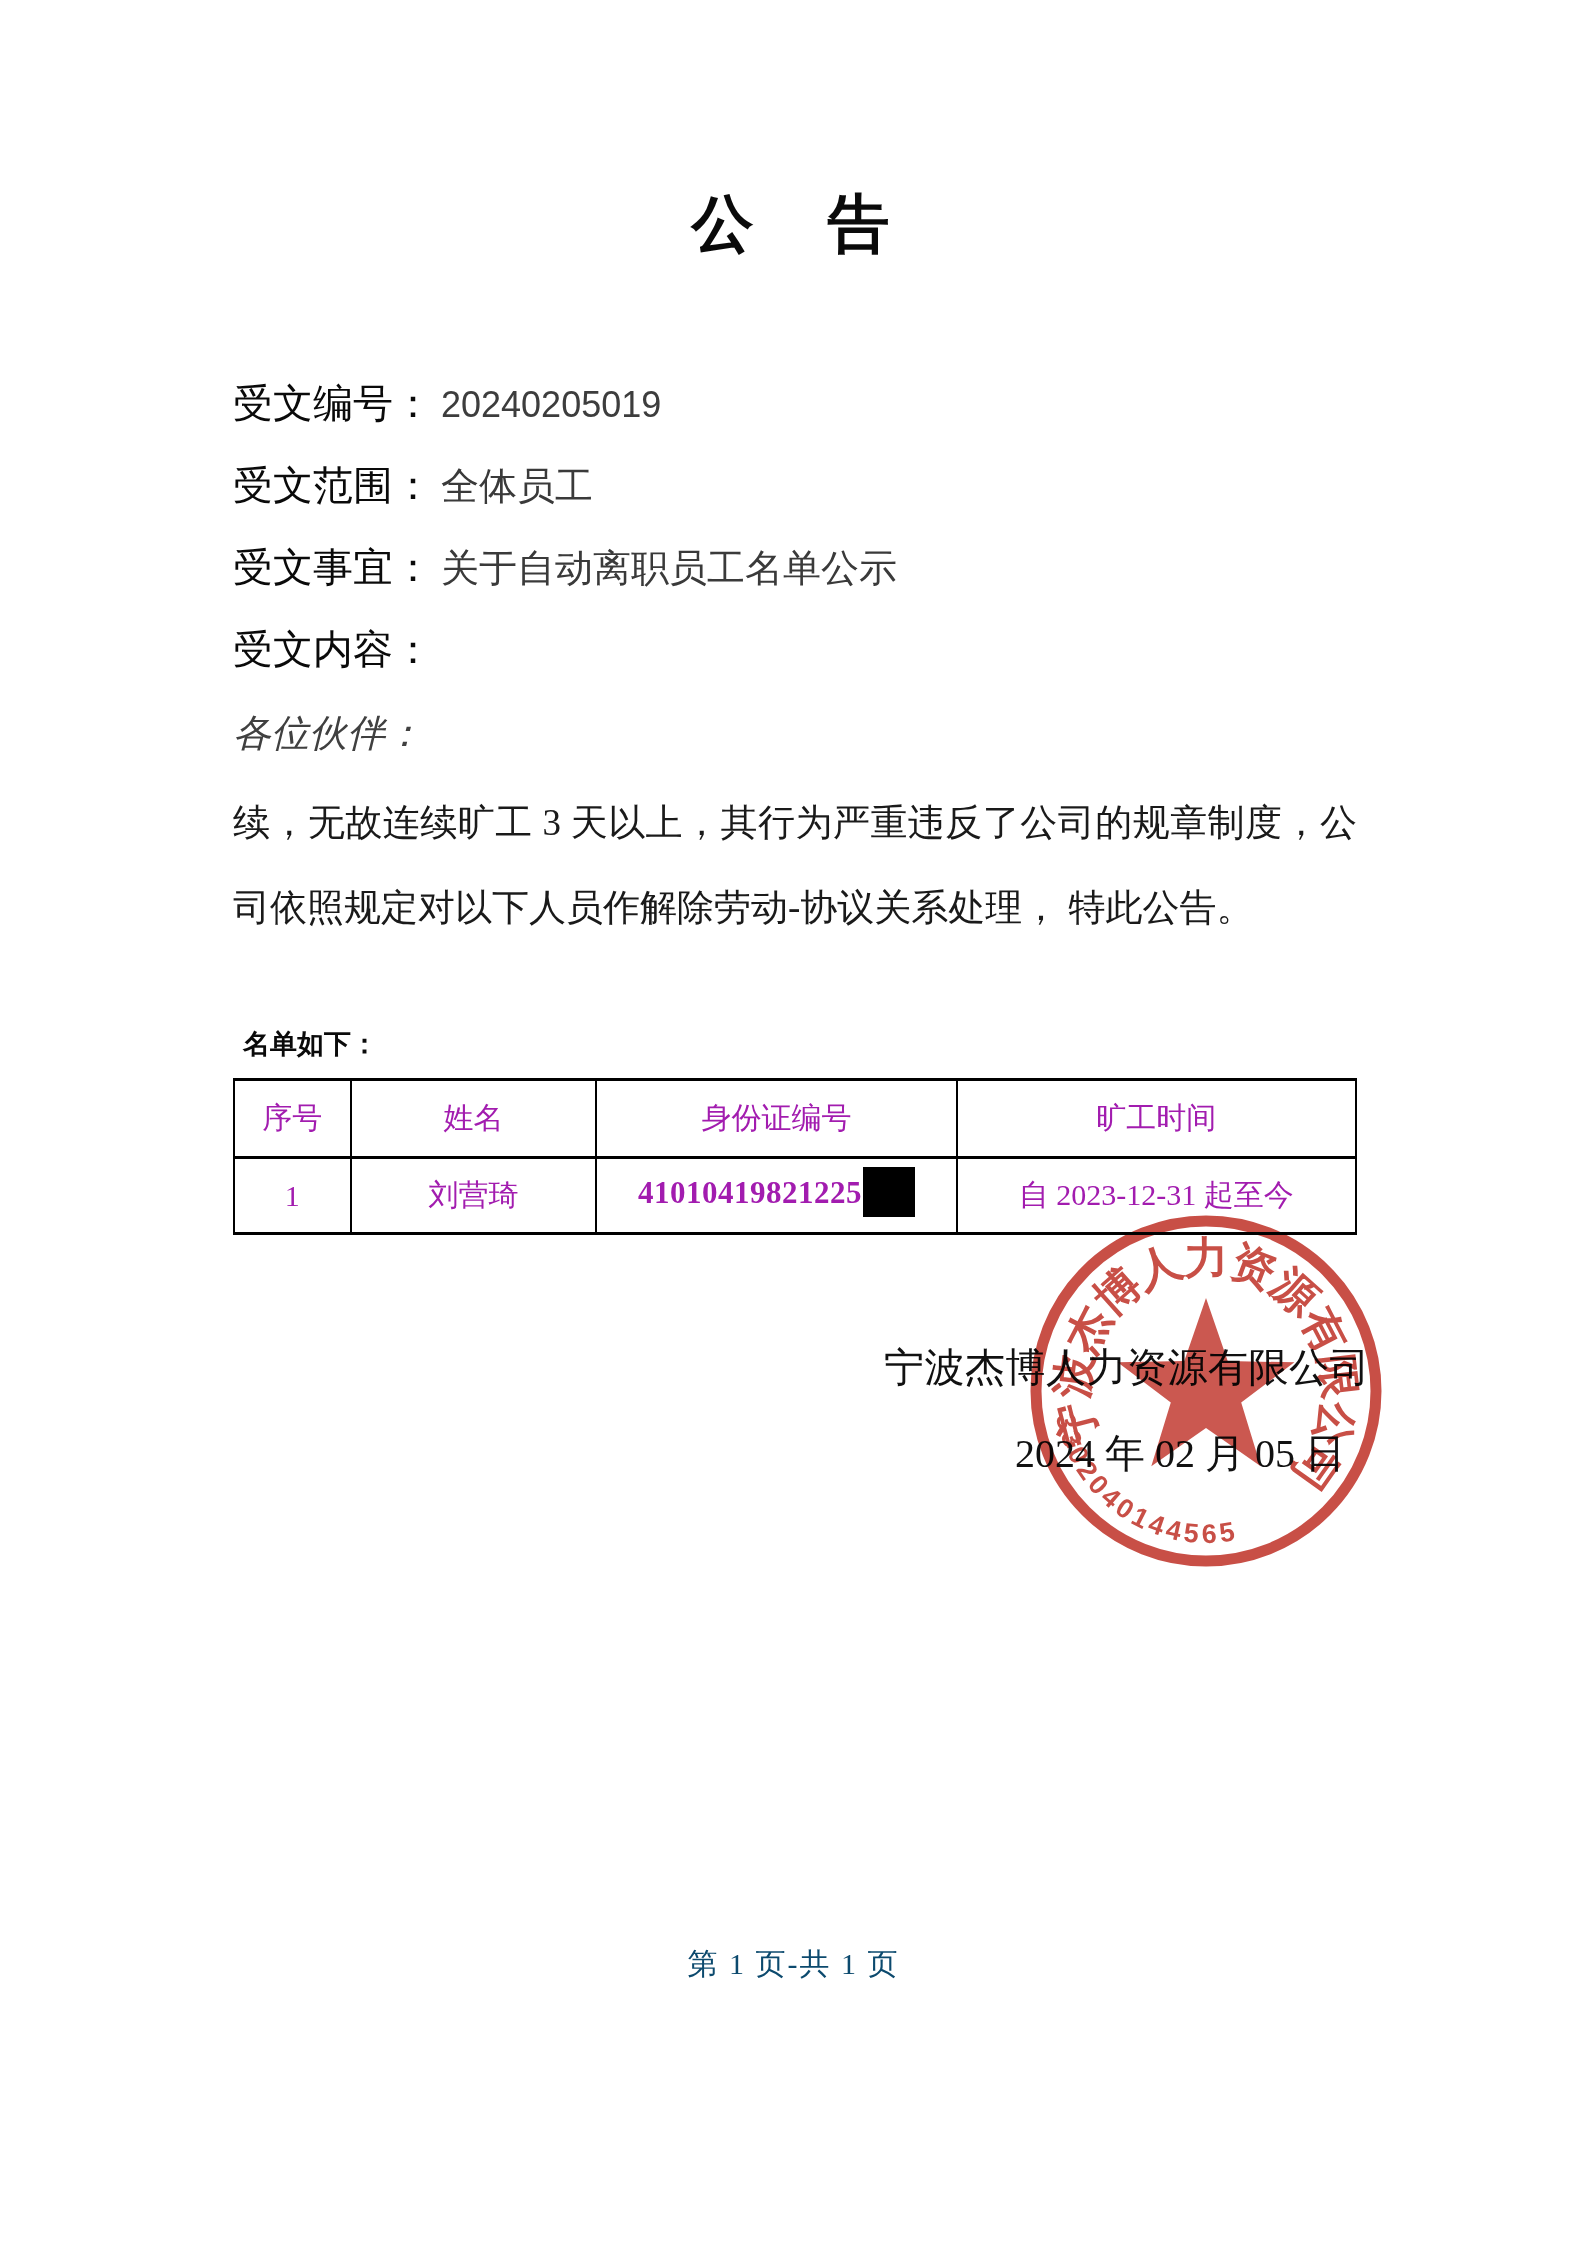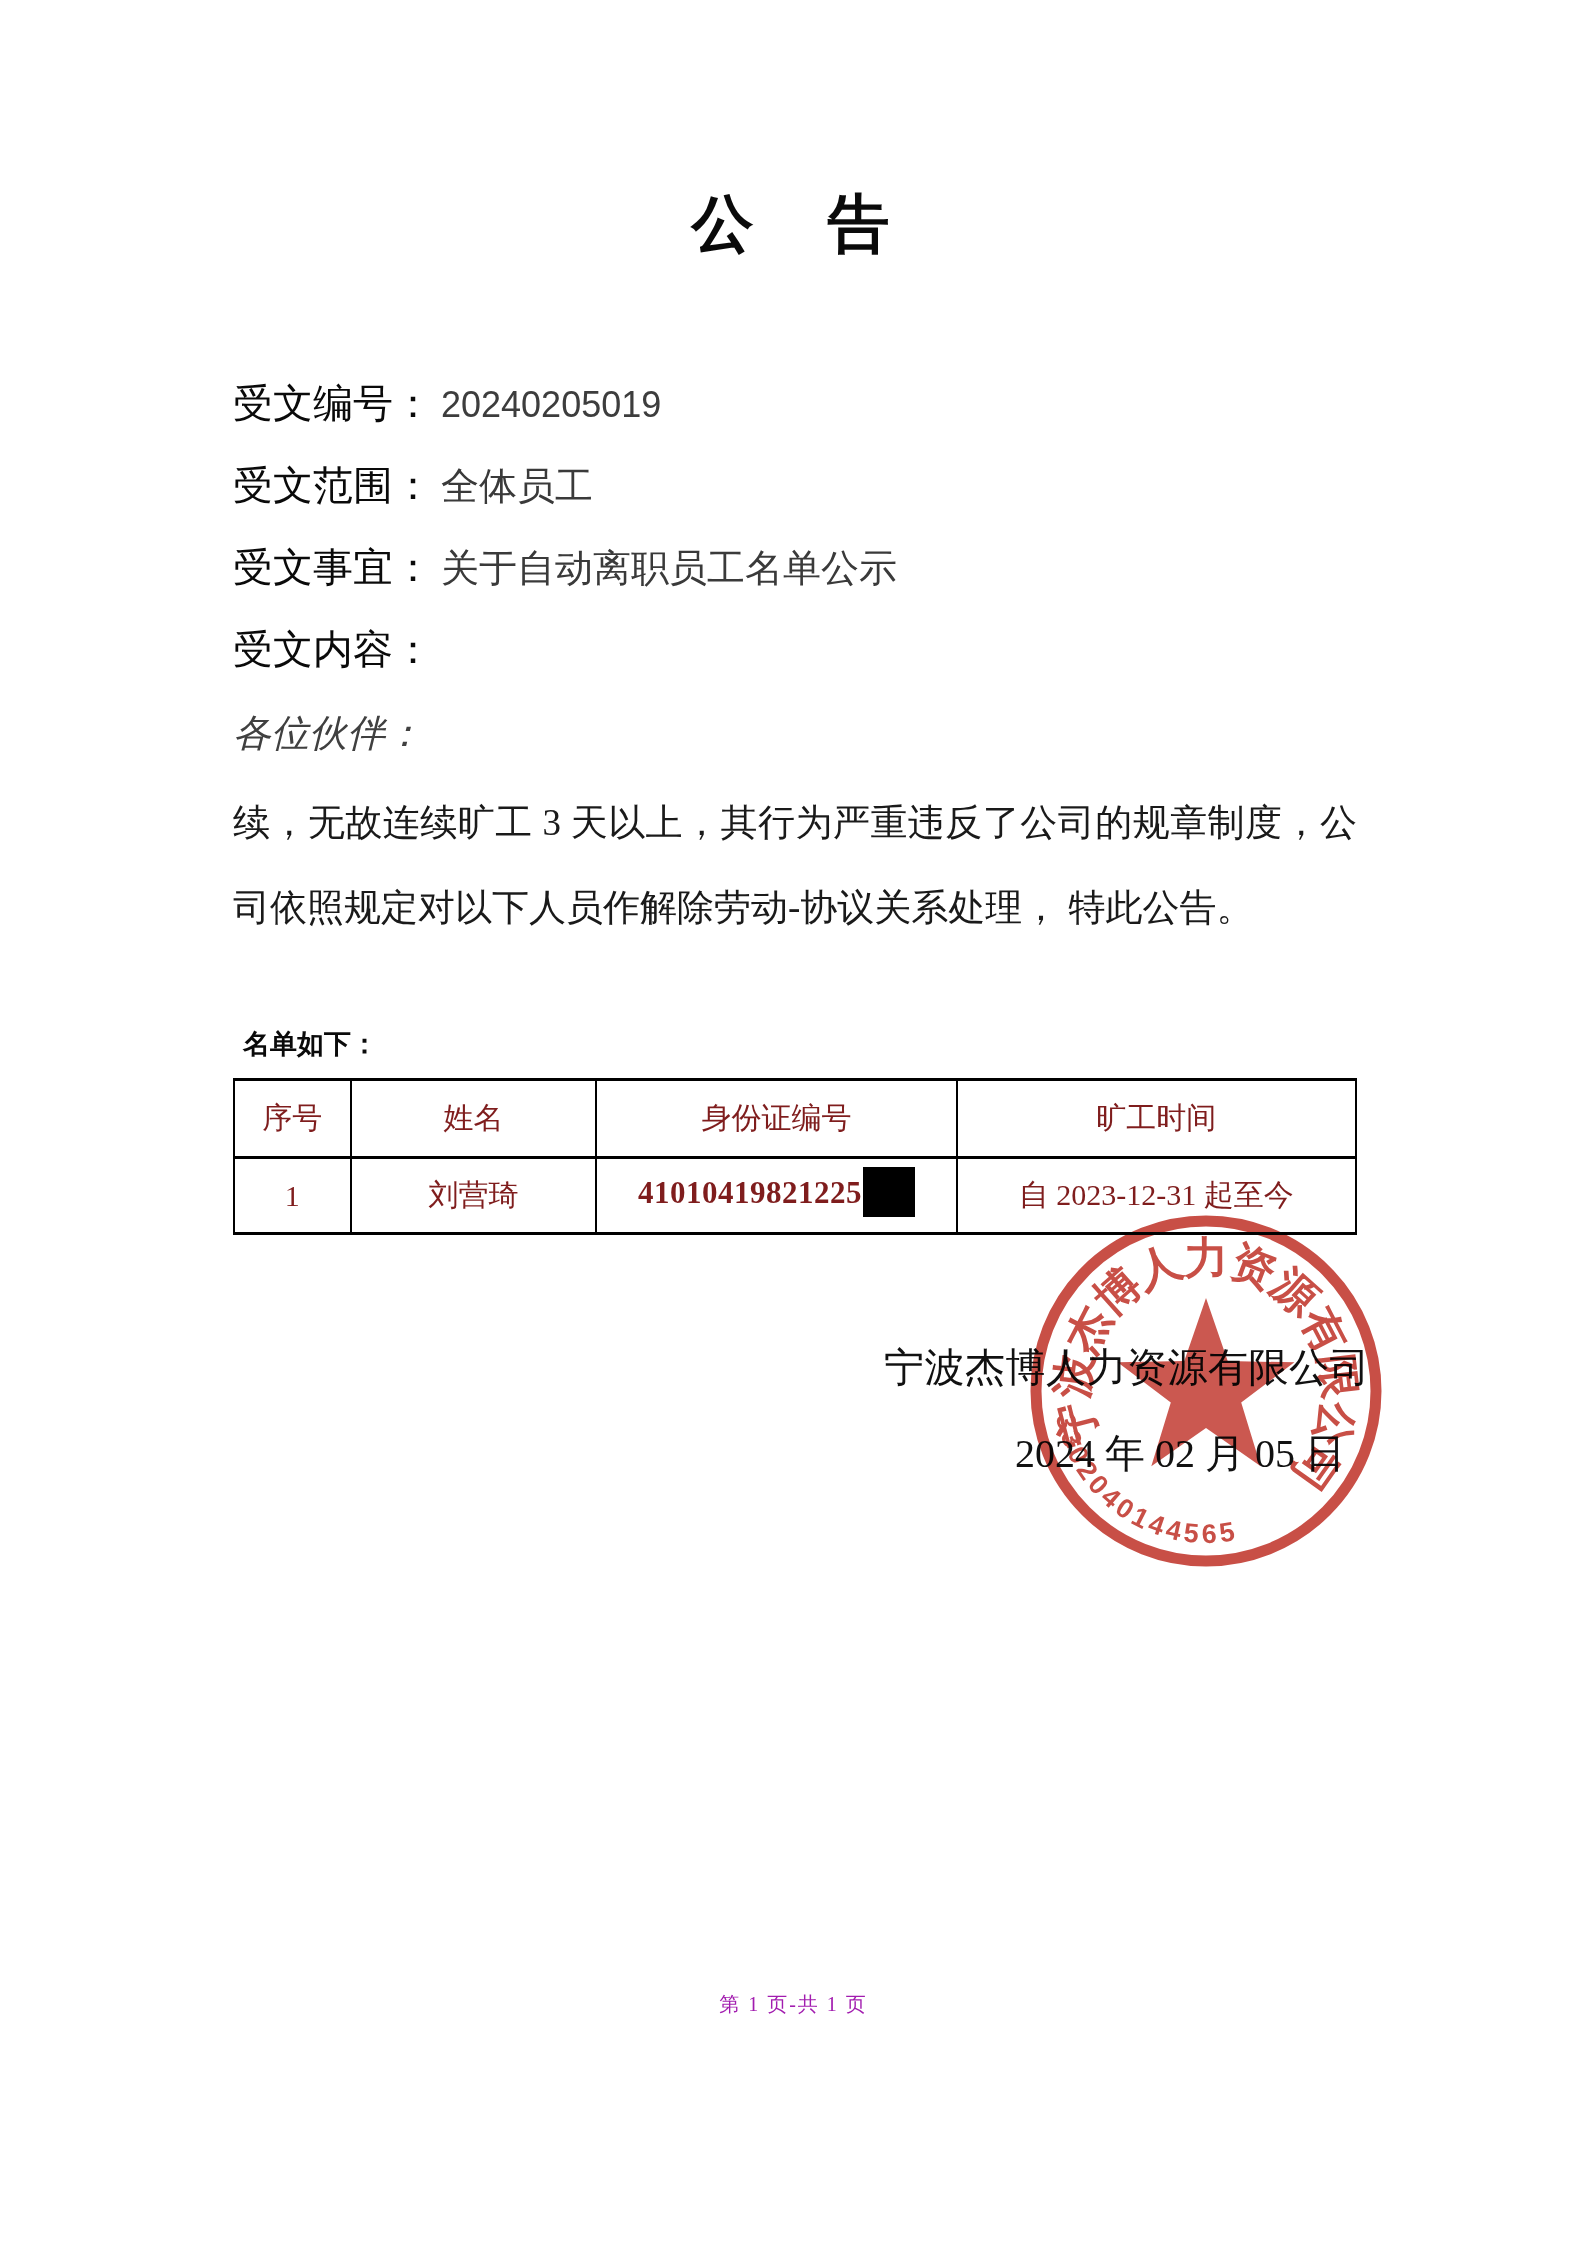--- a/index.html
+++ b/index.html
@@ -91,21 +91,21 @@
   }
   table.roster th, table.roster td {
     border-top: 3px solid #000;
     border-bottom: 3px solid #000;
     border-left: 2px solid #000;
     border-right: 2px solid #000;
     text-align: center;
     vertical-align: middle;
     font-weight: normal;
     font-size: 30px;
-    color: #7f1d1d;
+    color: #a21caf;
   }
   table.roster th { height: 78px; }
   table.roster td { height: 76px; }
   .id-cell .id-num {
     font-weight: bold;
     font-size: 31px;
     letter-spacing: 0.5px;
   }
   .redaction {
     display: inline-block;
@@ -147,25 +147,25 @@
     letter-spacing: -1px;
   }
   .stamp .serial-text {
     font-family: "Liberation Sans", "DejaVu Sans", sans-serif;
     font-size: 27px;
     font-weight: bold;
     letter-spacing: 4px;
   }
   .page-footer {
     position: absolute;
-    left: 0; top: 1991px;
+    left: 0; top: 1944px;
     width: 100%;
     text-align: center;
-    font-size: 20px;
-    color: #a21caf;
+    font-size: 30px;
+    color: #0c4a6e;
     letter-spacing: 2px;
   }
 </style>
 </head>
 <body>
 
 <div class="page">
 
   <h1 class="doc-title">公　告</h1>
 

